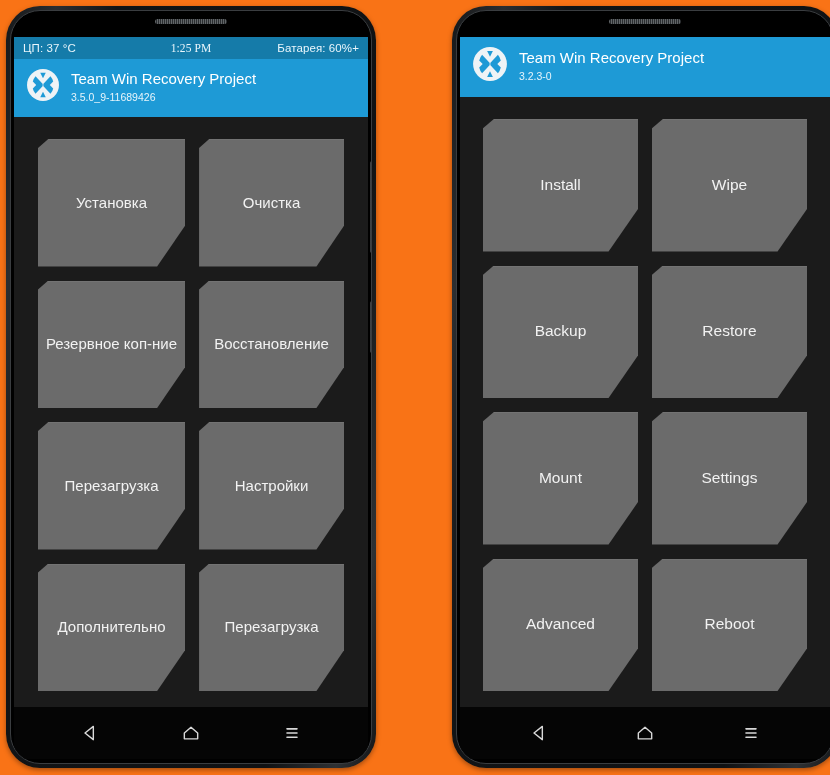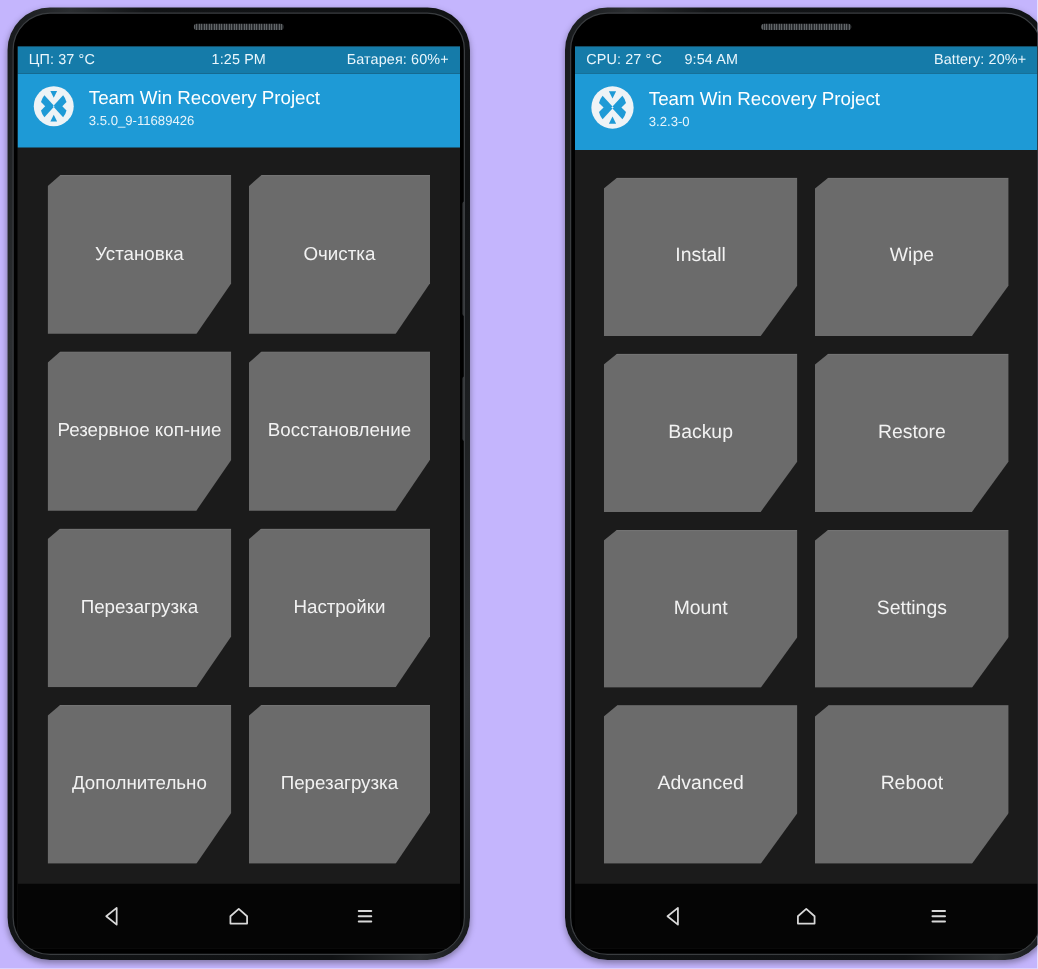--- a/index.html
+++ b/index.html
@@ -9,21 +9,21 @@
     height: 775px;
     background: #ffffff;
     font-family: "Liberation Sans", "DejaVu Sans", sans-serif;
     overflow: hidden;
   }
 
   .stage {
     position: relative;
     width: 830px;
     height: 775px;
-    background: #c4b5fd;
+    background: #f97316;
   }
 
   
   .phone {
     position: absolute;
     background: linear-gradient(100deg, #16181a 0%, #2b2e31 10%, #121416 22%, #101214 78%, #2e3134 92%, #141618 100%);
     border-radius: 34px;
     padding: 4px;
     box-shadow: 0 2px 5px rgba(0,0,0,0.35);
   }
@@ -92,20 +92,21 @@
   }
   .status-bar .sb-cpu  { white-space: nowrap; }
   .status-bar .sb-time { white-space: nowrap; }
   .status-bar .sb-batt { white-space: nowrap; margin-left: auto; }
 
   
   .status-bar.centered .sb-time {
     position: absolute;
     left: 50%;
     transform: translateX(-50%);
+    font-family: Liberation Serif, serif;
   }
   .status-bar.centered { position: relative; }
 
   
   .status-bar.grouped .sb-time { margin-left: 18px; }
 
   
   .app-header {
     background: #1e9ad6;
     display: flex;
@@ -277,25 +278,20 @@
     </div>
   </div>
 
   <div class="phone" id="phone-right">
     <div class="phone-inner">
 
       <div class="speaker"></div>
 
       <div class="screen">
 
-        <div class="status-bar grouped">
-          <span class="sb-cpu">CPU: 27 °C</span>
-          <span class="sb-time">9:54 AM</span>
-          <span class="sb-batt">Battery: 20%+</span>
-        </div>
 
         <div class="app-header">
           <span class="logo">
             <svg width="36" height="36" viewBox="0 0 100 100" aria-hidden="true">
               <circle cx="50" cy="50" r="47" fill="#eef3f6"></circle>
               <path d="M50 48 L28 24 A37 37 0 0 0 20 40 L38 58 Z" fill="#1e9ad6"></path>
               <path d="M50 48 L72 24 A37 37 0 0 1 80 40 L62 58 Z" fill="#1e9ad6"></path>
               <path d="M50 52 L28 76 A37 37 0 0 1 20 60 L38 42 Z" fill="#1e9ad6"></path>
               <path d="M50 52 L72 76 A37 37 0 0 0 80 60 L62 42 Z" fill="#1e9ad6"></path>
               <path d="M42 14 L58 14 L50 30 Z" fill="#1e9ad6"></path>

